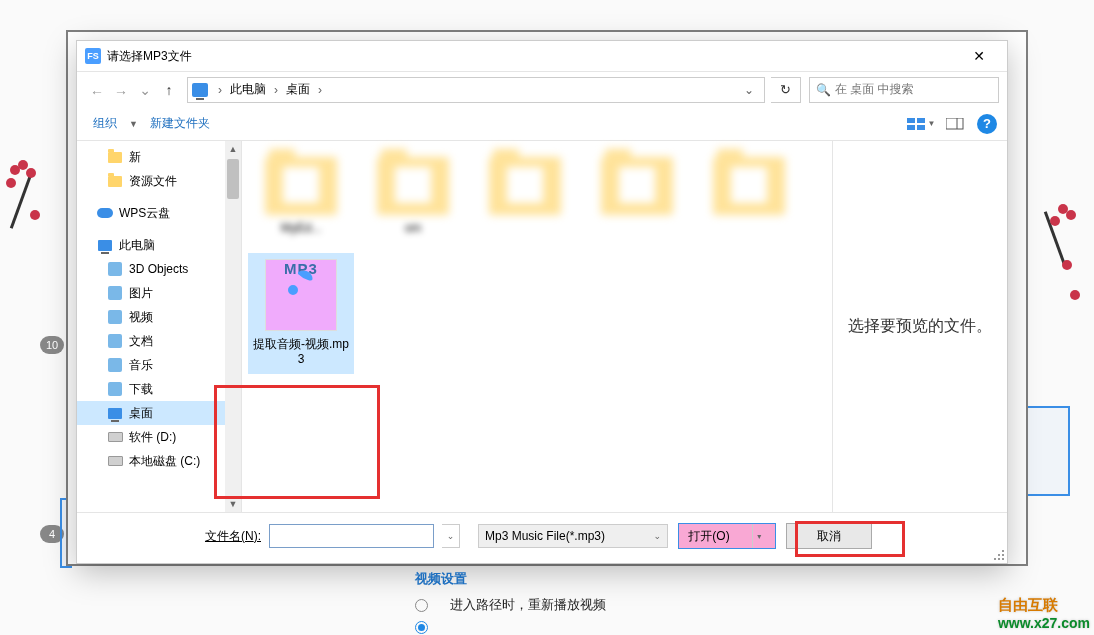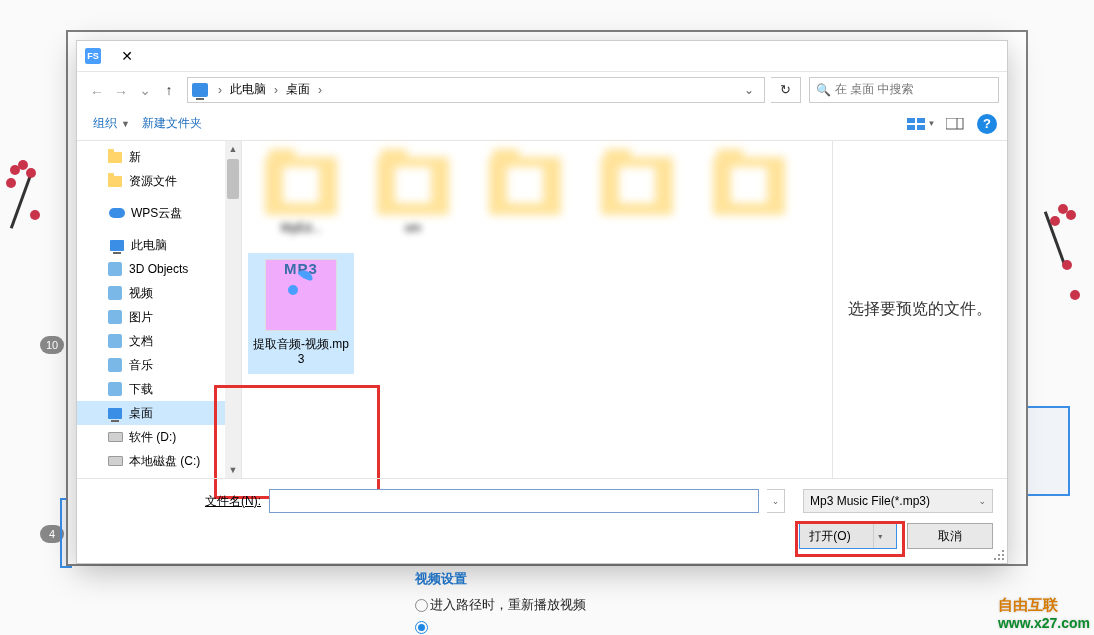--- a/index.html
+++ b/index.html
@@ -31,33 +31,33 @@
 .nav-breadcrumb .pc-icon { width:16px; height:14px; background:#3a8ee6; margin-right:6px; border-radius:2px; position:relative; }
 .nav-breadcrumb .pc-icon:after { content:""; position:absolute; bottom:-3px; left:4px; width:8px; height:2px; background:#666; }
 .nav-breadcrumb .crumb { padding:0 4px; }
 .nav-breadcrumb .sep { color:#666; padding:0 4px; }
 .nav-breadcrumb .dd { margin-left:auto; color:#666; padding:0 6px; }
 .refresh-btn { width:30px; height:26px; border:1px solid #ccc; display:flex; align-items:center; justify-content:center; font-size:13px; color:#333; border-left:none; }
 .search-box { width:190px; height:26px; border:1px solid #ccc; margin-left:8px; display:flex; align-items:center; padding:0 6px; color:#777; font-size:12px; }
 .search-box .sicon { margin-right:4px; font-size:12px; }
 
 .toolbar { height:34px; display:flex; align-items:center; padding:0 10px; background:#fff; border-bottom:1px solid #e5e5e5; font-size:12px; }
-.toolbar .tool-link { color:#1e6fbf; cursor:pointer; padding:4px 6px; display:flex; align-items:center; gap:4px; }
+.toolbar .tool-link { color:#1e6fbf; cursor:pointer; padding:4px 6px; display:flex; align-items:center; gap:12px; }
 .toolbar .spacer { flex:1; }
 .tool-icon-btn { width:32px; height:26px; display:flex; align-items:center; justify-content:center; border:1px solid transparent; margin-left:2px; }
 .tool-icon-btn svg { width:18px; height:12px; }
 .help-icon { width:20px; height:20px; border-radius:50%; background:#1e88e5; color:#fff; display:flex; align-items:center; justify-content:center; font-size:13px; margin-left:6px; font-weight:bold; }
 
 .body-area { flex:1; display:flex; min-height:0; }
 
 .tree { width:165px; border-right:1px solid #e5e5e5; overflow:hidden; position:relative; font-size:12px; padding-top:4px; }
 .tree-scroll { position:absolute; right:0; top:0; bottom:0; width:16px; background:#f0f0f0; display:flex; flex-direction:column; align-items:center; }
 .tree-scroll .cap { height:16px; color:#666; font-size:9px; display:flex; align-items:center; justify-content:center; width:100%; }
 .tree-scroll .thumb { width:12px; background:#c0c0c0; border-radius:2px; }
-.tree-item { height:24px; display:flex; align-items:center; padding-left:32px; cursor:pointer; }
+.tree-item { height:24px; display:flex; align-items:center; padding-left:20px; cursor:pointer; }
 .tree-item.l2 { padding-left:30px; }
 .tree-item.selected { background:#cce8ff; }
 .tree-item .ticon { width:16px; height:14px; margin-right:6px; display:flex; align-items:center; justify-content:center; }
 .folder-ic { width:14px; height:11px; background:#ffd56b; border-radius:1px; position:relative; }
 .folder-ic:before { content:""; position:absolute; top:-3px; left:0; width:6px; height:3px; background:#ffd56b; border-radius:1px 1px 0 0; }
 .cloud-ic { width:16px; height:10px; background:#3a8ee6; border-radius:6px; position:relative; }
 .pc-ic { width:14px; height:11px; background:#3a8ee6; border-radius:1px; position:relative; }
 .pc-ic:after { content:""; position:absolute; bottom:-3px; left:3px; width:8px; height:2px; background:#666; }
 .generic-ic { width:14px; height:14px; background:#7ab8e8; border-radius:2px; }
 .disk-ic { width:15px; height:10px; background:#d0d0d0; border:1px solid #999; border-radius:1px; }
@@ -75,40 +75,40 @@
 
 .mp3-thumb { width:72px; height:72px; background:#f0abfc; border:1px solid #ddd; position:relative; display:flex; flex-direction:column; align-items:center; }
 .mp3-thumb .note { position:absolute; top:6px; left:18px; }
 .mp3-thumb .note svg { width:36px; height:36px; }
 .mp3-thumb .ext { font-size:15px; font-weight:bold; color:#3a6ea8; margin-bottom:4px; letter-spacing:1px; }
 .red-box { position:absolute; border:3px solid #e53030; pointer-events:none; }
 .red-box.file { left:-34px; top:132px; width:166px; height:114px; }
 
 .preview { width:175px; border-left:1px solid #e5e5e5; display:flex; align-items:center; justify-content:center; font-size:16px; color:#333; padding:10px; text-align:center; }
 
-.bottom-bar { padding:10px 14px 14px; display:flex; flex-direction:column; gap:10px; border-top:1px solid #e5e5e5; position:relative; }
+.bottom-bar { padding:10px 14px 14px; display:flex; gap:10px; border-top:1px solid #e5e5e5; position:relative; }
 .filename-row { display:flex; align-items:center; gap:8px; }
 .filename-row .lbl { font-size:12px; color:#000; width:170px; text-align:right; }
 .filename-row .lbl span { text-decoration:underline; }
 .filename-input { flex:1; height:24px; border:1px solid #7a9ec9; padding:0 4px; font-size:12px; }
 .filename-dd { width:18px; height:24px; border:1px solid #ccc; border-left:none; display:flex; align-items:center; justify-content:center; font-size:9px; color:#666; }
 .filetype-select { width:190px; height:24px; border:1px solid #ccc; padding:0 6px; font-size:12px; display:flex; align-items:center; justify-content:space-between; margin-left:10px; background:#efefef; }
 .btn-row { display:flex; justify-content:flex-end; gap:10px; }
 .btn { width:86px; height:26px; border:1px solid #aaa; background:#e8e8e8; font-size:12px; display:flex; align-items:center; justify-content:center; cursor:pointer; }
-.btn.primary { border:1px solid #3a8ee6; background:#e5e5e5;gap:16px; }
+.btn.primary { border:1px solid #3a8ee6; background:#f9a8d4;gap:16px; }
 .btn .dd { width:14px; height:100%; border-left:1px solid #ccc; display:flex; align-items:center; justify-content:center; margin-left:6px; font-size:8px; color:#666; }
 .red-box.btn-hl { left:auto; right:102px; bottom:6px; width:110px; height:36px; top:auto; }
 
 .resize-grip { position:absolute; right:3px; bottom:3px; width:12px; height:12px; }
 .resize-grip span { position:absolute; width:2px; height:2px; background:#999; }
 
 
 .below { position:absolute; left:415px; top:570px; font-size:13px; color:#222; }
 .below .hdr { color:#1e6fbf; font-weight:bold; margin-bottom:6px; font-size:13px; }
-.below .opt { display:flex; align-items:center; gap:2px; height:22px; }
+.below .opt { display:flex; align-items:center; gap:22px; height:22px; }
 .below .radio { width:13px; height:13px; border:1px solid #888; border-radius:50%; display:inline-block; }
 .below .radio.checked { border-color:#1e88e5; position:relative; }
 .below .radio.checked:after { content:""; position:absolute; inset:2px; background:#1e88e5; border-radius:50%; }
 .watermark { position:absolute; right:4px; bottom:4px; font-size:14px; color:#0a8a2a; font-weight:bold; text-shadow:0 0 3px rgba(0,0,0,.2); }
 .watermark .cn { color:#d77a00; font-size:15px; }
 </style>
 </head>
 <body>
 
 <div class="bg-layer">
@@ -133,20 +133,21 @@
   <div class="bg-sel" style="left:60px;top:498px;width:12px;height:70px"></div>
   <div class="bg-sel" style="right:24px;top:406px;width:58px;height:90px"></div>
 </div>
 
 <div class="dialog-shadow"></div>
 
 <div class="dialog">
 
   <div class="titlebar">
     <div class="app-icon">FS</div>
+    <div class="title">请选择MP3文件</div>
     <div class="close">✕</div>
   </div>
 
   <div class="navbar">
     <div class="nav-btn">←</div>
     <div class="nav-btn">→</div>
     <div class="nav-btn">⌄</div>
     <div class="nav-btn enabled">↑</div>
     <div class="nav-breadcrumb">
       <span class="pc-icon"></span>
@@ -222,27 +223,27 @@
           <div class="tree-item l2">
             <span class="ticon">
               <span class="generic-ic"></span>
             </span>
             <span>3D Objects</span>
           </div>
           <div class="tree-item l2">
             <span class="ticon">
               <span class="generic-ic"></span>
             </span>
+            <span>图片</span>
+          </div>
+          <div class="tree-item l2">
+            <span class="ticon">
+              <span class="generic-ic"></span>
+            </span>
             <span>视频</span>
-          </div>
-          <div class="tree-item l2">
-            <span class="ticon">
-              <span class="generic-ic"></span>
-            </span>
-            <span>图片</span>
           </div>
           <div class="tree-item l2">
             <span class="ticon">
               <span class="generic-ic"></span>
             </span>
             <span>文档</span>
           </div>
           <div class="tree-item l2">
             <span class="ticon">
               <span class="generic-ic"></span>

